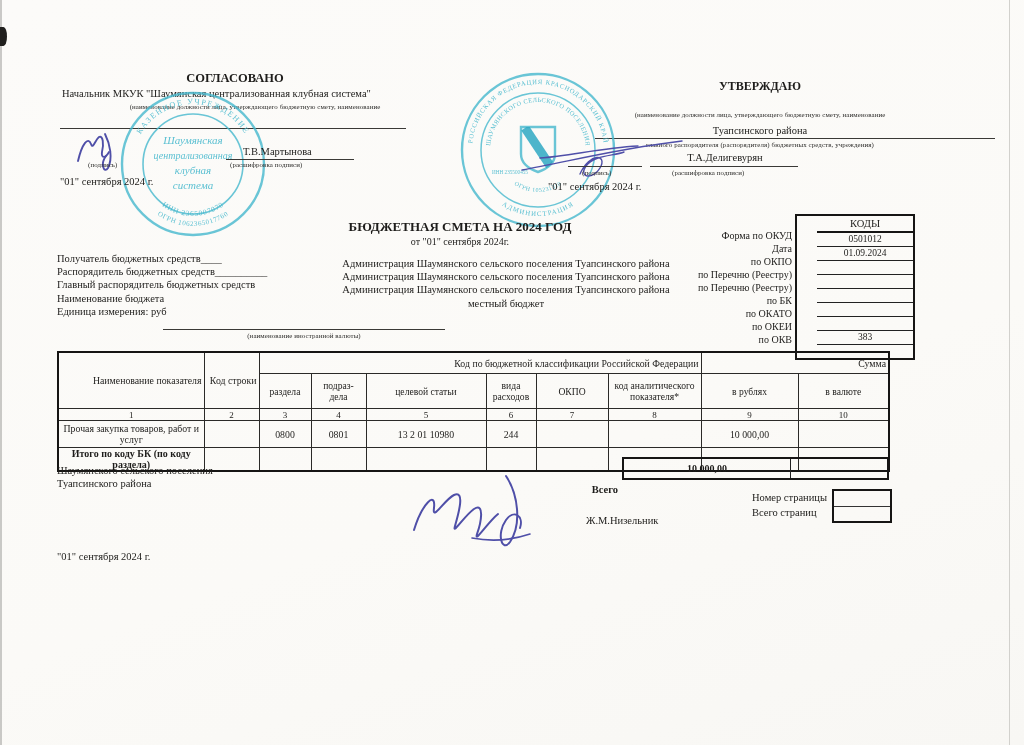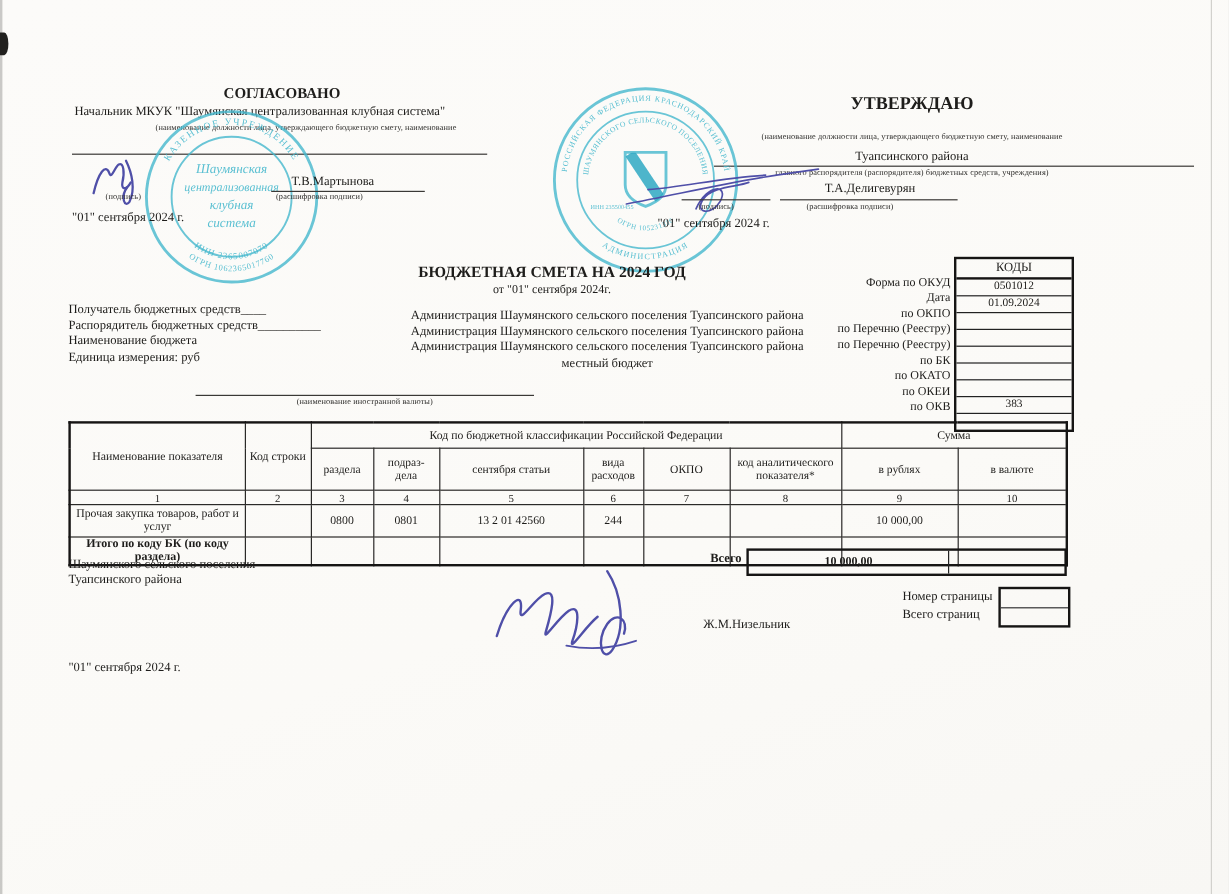--- a/index.html
+++ b/index.html
@@ -1,39 +1,39 @@
 <!DOCTYPE html>
 <html><head>
 <meta charset="utf-8">
 <style>
   html,body{margin:0;padding:0;}
   body{background:#e9e9e6;font-family:"Liberation Serif","DejaVu Serif",serif;}
   .page{position:relative;width:1024px;height:745px;margin:0 auto;overflow:hidden;
         background:linear-gradient(160deg,#fcfbf9 0%,#fbfaf7 60%,#f8f7f4 100%);color:#1e1d1b;}
   .abs{position:absolute;}
   .c{text-align:center;}
-  .r{text-align:right;}
+  .r{text-align:right;margin-top:24px;}
   .b{font-weight:bold;}
   .t10{font-size:10.5px;line-height:13.2px;}
   .cap{font-size:6.9px;color:#2c2b29;letter-spacing:.1px;}
   .hline{border-top:1px solid #3a3936;height:0;}
   .ink{stroke:#4f4fa8;fill:none;stroke-linecap:round;}
   .stamp-txt{fill:#45b8cd;opacity:.88;}
   .stamp-stroke{stroke:#45b8cd;fill:none;opacity:.8;}
   
-  .codes-box{border:2px solid #161514;width:96px;background:transparent;}
+  .codes-box{border:2px solid #161514;width:96px;background:transparent;padding-left:20px;}
   .codes-box .hd{height:15px;line-height:15px;text-align:center;font-size:10.5px;border-bottom:2px solid #161514;}
   .codes-box .row{height:13px;line-height:13px;text-align:center;font-size:9.5px;border-bottom:1px solid #222;}
   .codes-box .row:last-child{border-bottom:none;}
   .codes-labels div{height:13px;line-height:13px;font-size:10px;text-align:right;}
   
   table.mt{border-collapse:collapse;table-layout:fixed;width:831px;font-size:9.8px;}
   table.mt td{border:1px solid #28272522;border:1px solid #2b2a28;padding:0 2px;text-align:center;vertical-align:middle;overflow:hidden;}
   table.mt{border:2px solid #161514;}
-  tr.r-group td{height:20px;}
+  tr.r-group td{height:20px;text-align:right;}
   tr.r-sub td{height:34px;font-size:9.6px;line-height:11px;}
   tr.r-num td{height:11px;font-size:9px;line-height:10px;}
   tr.r-data td{height:26px;font-size:9.8px;line-height:11px;}
   tr.r-itogo td{height:16px;font-size:10px;}
   td.itogo-name{text-align:left;font-weight:bold;font-size:10px;}
   
   .vsego-box{border:2px solid #161514;width:263px;height:19px;display:flex;}
   .vsego-box .cell1{width:166px;border-right:1px solid #222;line-height:19px;text-align:center;font-weight:bold;font-size:10px;}
   .vsego-box .cell2{flex:1;}
   
@@ -78,21 +78,21 @@
   <svg class="abs" style="left:72px;top:128px;" width="95" height="45" viewBox="0 0 95 45">
     <path class="ink" stroke-width="1.9" d="M 6,33 C 10,16 16,8 19,16 C 21,22 23,12 27,9 C 31,7 32,16 30,24 C 29,30 33,31 37,24"></path>
     <path class="ink" stroke-width="1.9" d="M 33,6 C 38,16 41,30 36,40 C 32,46 28,36 34,28"></path>
   </svg>
   <div class="abs cap" style="left:88px;top:161px;">(подпись)</div>
   <div class="abs t10" style="left:243px;top:145px;">Т.В.Мартынова</div>
   <div class="abs hline" style="left:226px;top:159px;width:128px;"></div>
   <div class="abs cap" style="left:230px;top:161px;">(расшифровка подписи)</div>
   <div class="abs t10" style="left:60px;top:175px;">"01" сентября 2024 г.</div>
 
-  <div class="abs c b" style="left:600px;top:79px;width:320px;font-size:15px;">УТВЕРЖДАЮ</div>
+  <div class="abs c b" style="left:600px;top:79px;width:320px;font-size:12px;">УТВЕРЖДАЮ</div>
   <div class="abs c cap" style="left:588px;top:111px;width:344px;">(наименование должности лица, утверждающего бюджетную смету, наименование</div>
   <div class="abs c t10" style="left:600px;top:124px;width:320px;">Туапсинского района</div>
   <div class="abs hline" style="left:595px;top:138px;width:400px;"></div>
   <div class="abs c cap" style="left:592px;top:141px;width:336px;">главного распорядителя (распорядителя) бюджетных средств, учреждения)</div>
 
   <svg class="abs" style="left:455px;top:70px;" width="166" height="162" viewBox="0 0 166 162">
     <circle cx="83" cy="80" r="76" class="stamp-stroke" stroke-width="2.4"></circle>
     <circle cx="83" cy="80" r="57" class="stamp-stroke" stroke-width="1.5"></circle>
     <defs>
       <path id="rsOut" d="M 17,80 A 66,66 0 0 1 149,80"></path>
@@ -149,20 +149,21 @@
     <div class="row"></div>
     <div class="row"></div>
     <div class="row"></div>
     <div class="row">383</div>
     <div class="row"></div>
   </div>
 
   <div class="abs t10" style="left:57px;top:252px;width:280px;">
     <div>Получатель бюджетных средств____</div>
     <div>Распорядитель бюджетных средств__________</div>
+    <div>Главный распорядитель бюджетных средств</div>
     <div>Наименование бюджета</div>
     <div>Единица измерения:  руб</div>
   </div>
   <div class="abs c t10" style="left:320px;top:257px;width:372px;">
     <div>Администрация Шаумянского сельского поселения Туапсинского района</div>
     <div>Администрация Шаумянского сельского поселения Туапсинского района</div>
     <div>Администрация Шаумянского сельского поселения Туапсинского района</div>
     <div>местный бюджет</div>
   </div>
   <div class="abs hline" style="left:163px;top:329px;width:282px;"></div>
@@ -184,21 +185,21 @@
     <tbody>
         <tr class="r-group">
       <td rowspan="2">Наименование показателя</td>
       <td rowspan="2">Код строки</td>
       <td colspan="6">Код по бюджетной классификации Российской Федерации</td>
       <td colspan="2">Сумма</td>
     </tr>
     <tr class="r-sub">
       <td>раздела</td>
       <td>подраз- дела</td>
-      <td>сентября статьи</td>
+      <td>целевой статьи</td>
       <td>вида расходов</td>
       <td>ОКПО</td>
       <td>код аналитического показателя*</td>
       <td>в рублях</td>
       <td>в валюте</td>
     </tr>
     <tr class="r-num">
       <td>1</td>
       <td>2</td>
       <td>3</td>
@@ -208,21 +209,21 @@
       <td>7</td>
       <td>8</td>
       <td>9</td>
       <td>10</td>
     </tr>
     <tr class="r-data">
       <td>Прочая закупка товаров, работ и услуг</td>
       <td></td>
       <td>0800</td>
       <td>0801</td>
-      <td>13 2 01 42560</td>
+      <td>13 2 01 10980</td>
       <td>244</td>
       <td></td>
       <td></td>
       <td>10 000,00</td>
       <td></td>
     </tr>
     <tr class="r-itogo">
       <td class="itogo-name">Итого по коду БК (по коду раздела)</td>
       <td></td>
       <td></td>

